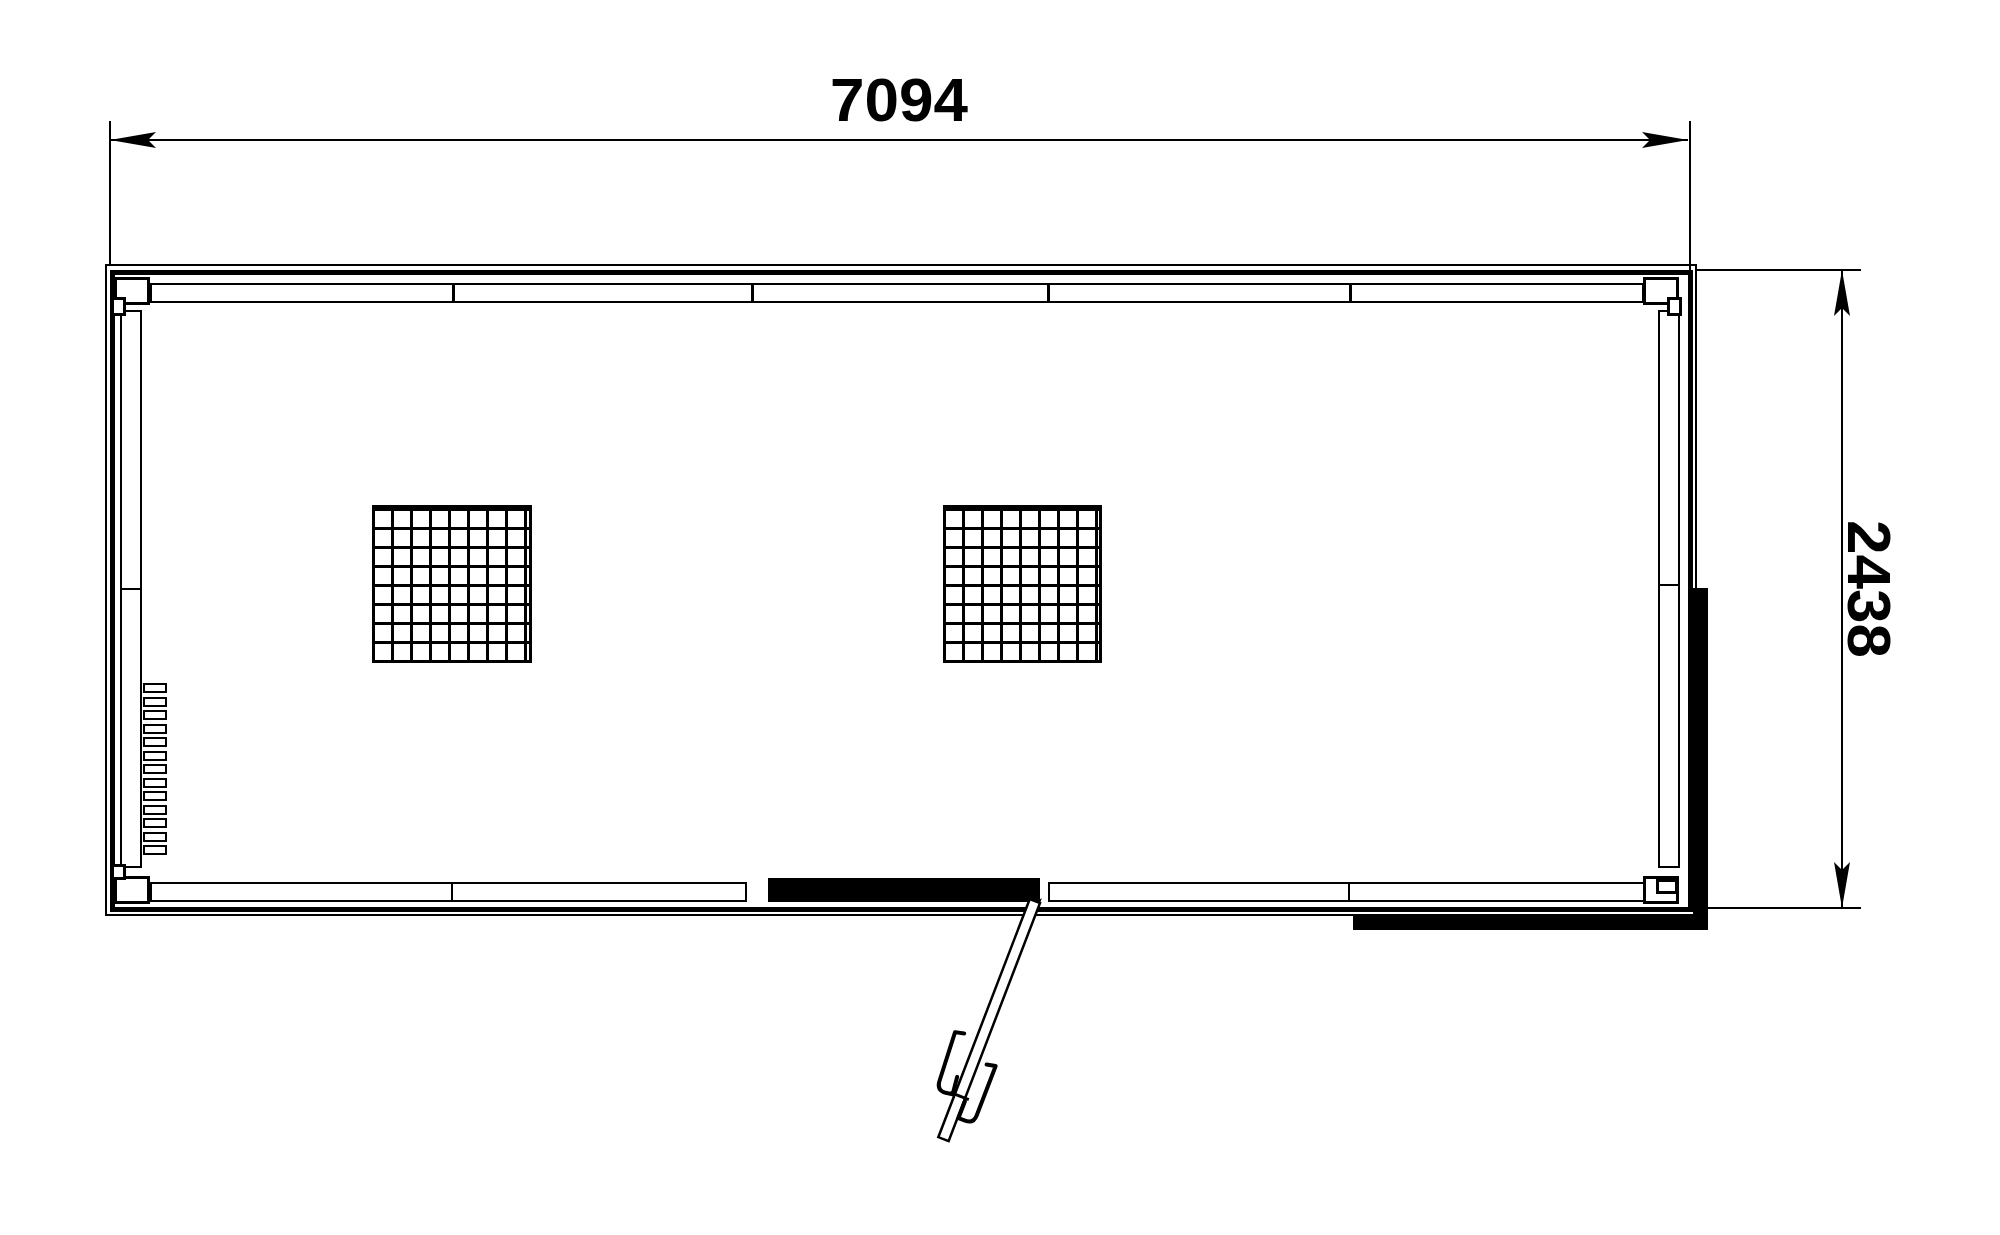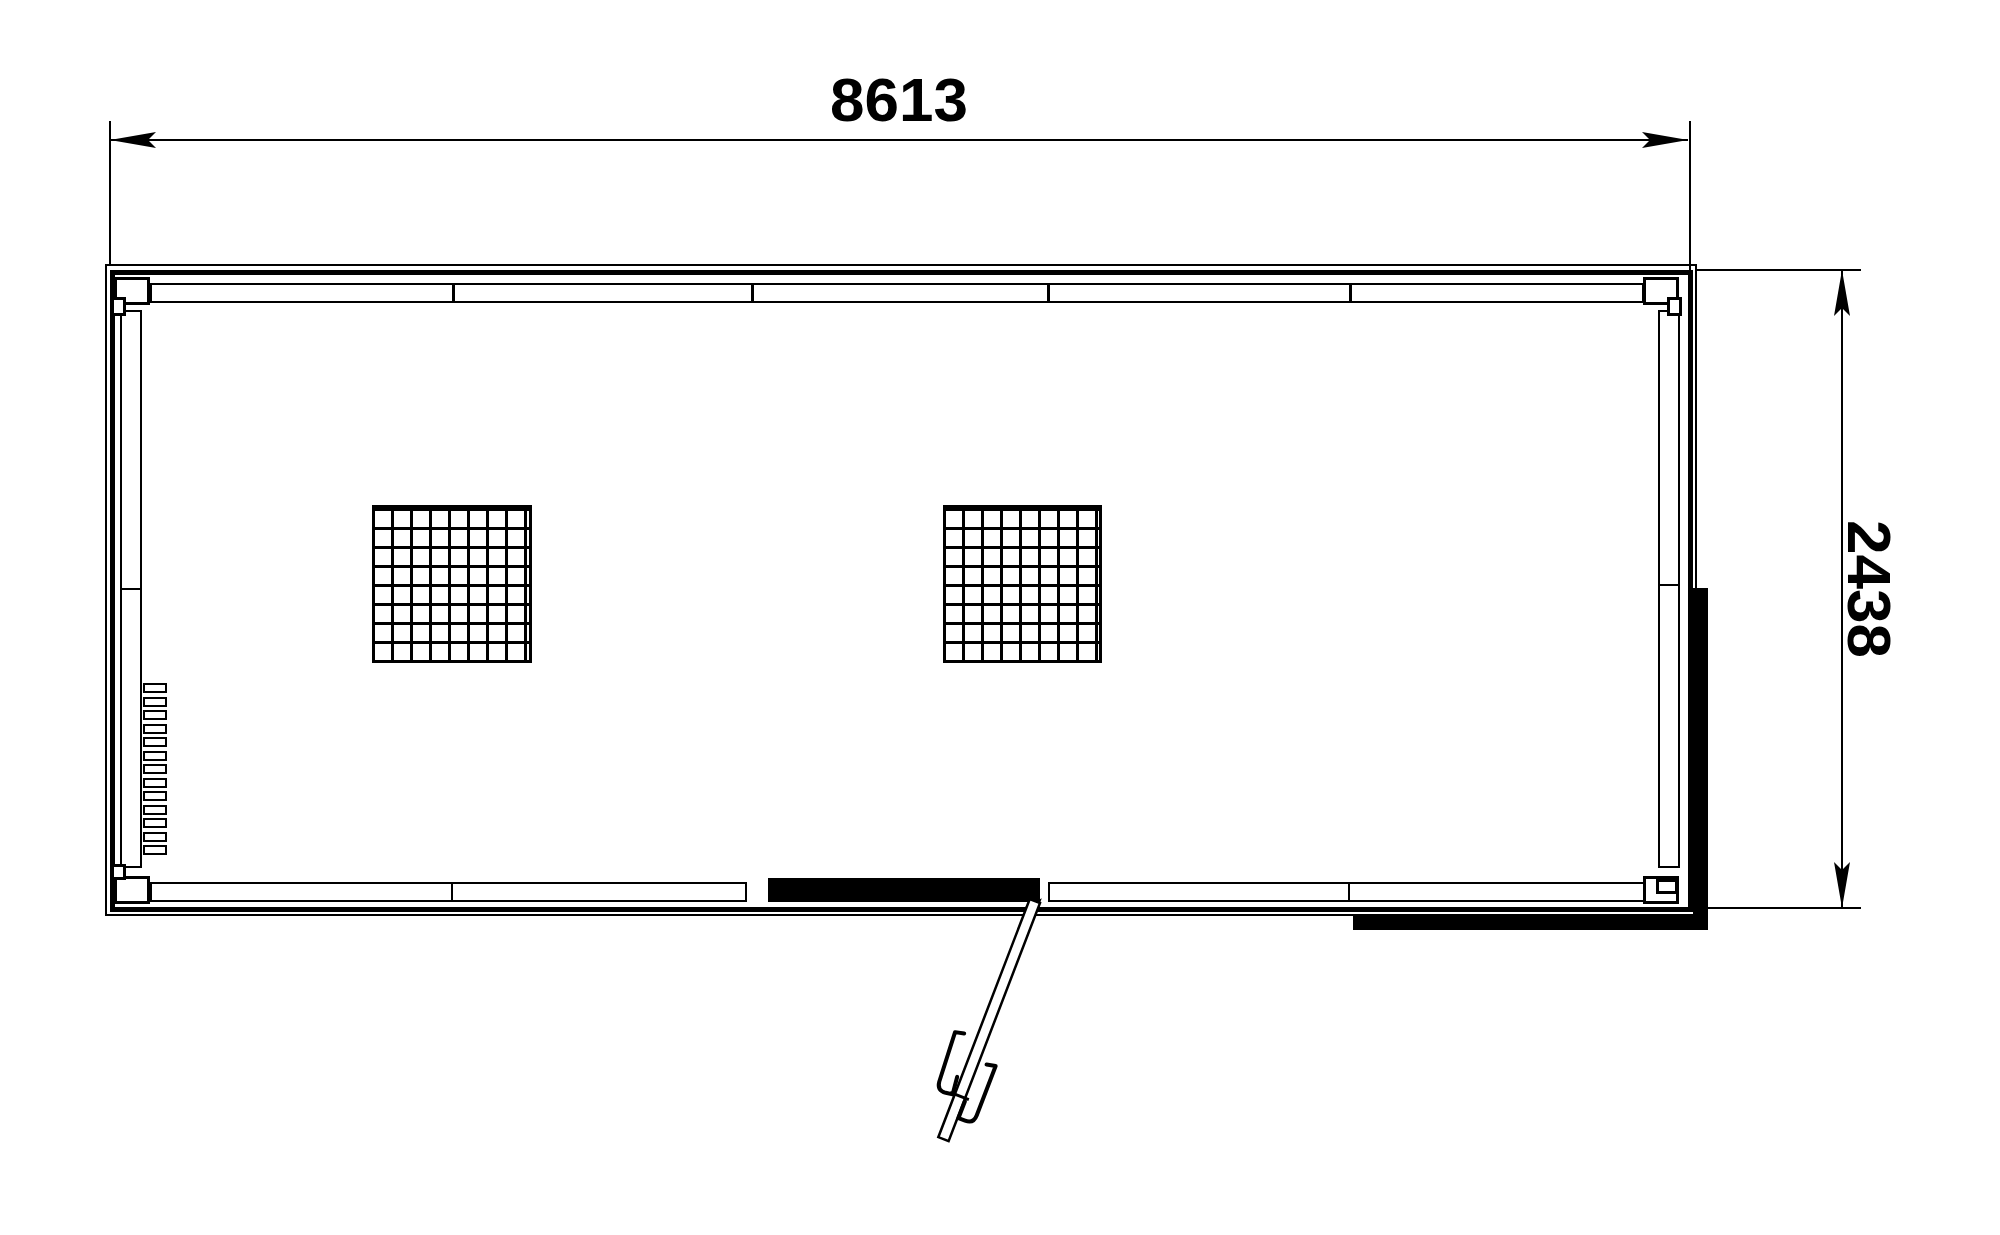--- a/index.html
+++ b/index.html
@@ -42,21 +42,21 @@
   svg.overlay{position:absolute;left:0;top:0;}
   svg .ln{stroke:var(--line,#000);fill:none;}
   svg .fl{fill:var(--line,#000);stroke:none;}
   svg .leaf{fill:#fff;stroke:var(--line,#000);}
 </style>
 </head>
 <body>
 
 <div class="canvas">
 
-  <div class="dim-label" style="left:899px;top:100px;">8613</div>
+  <div class="dim-label" style="left:899px;top:100px;">7094</div>
 
   <div class="dim-label vertical" style="left:1869px;top:589px;">2438</div>
 
   <div class="abs outline" style="left:105px;top:264px;width:1592px;height:652px;"></div>
   <div class="abs frame" style="left:110px;top:270px;width:1583px;height:642px;"></div>
 
   <div class="abs panel" style="left:150px;top:283px;width:1494px;height:20px;"></div>
   <div class="abs joint" style="left:452px;top:283px;width:3px;height:20px;"></div>
   <div class="abs joint" style="left:751px;top:283px;width:3px;height:20px;"></div>
   <div class="abs joint" style="left:1047px;top:283px;width:3px;height:20px;"></div>

